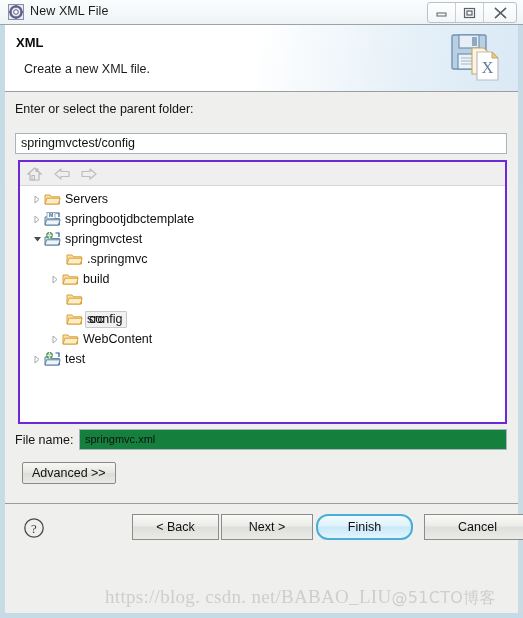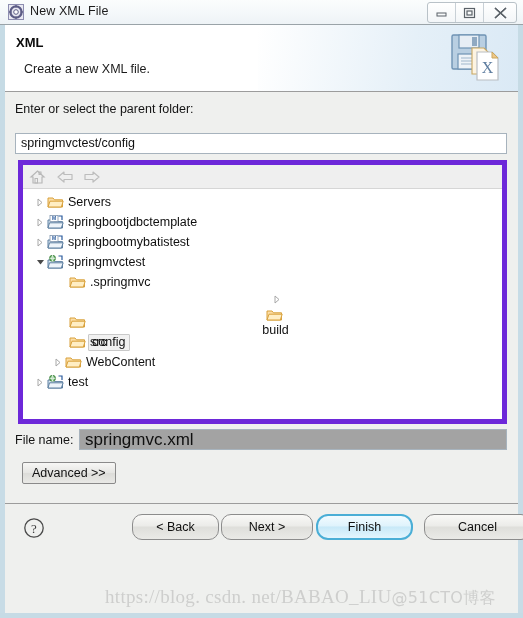--- a/index.html
+++ b/index.html
@@ -137,21 +137,21 @@
     overflow: hidden;
     white-space: nowrap;
   }
 
   
   .tree-panel {
     position: absolute;
     left: 13px; top: 68px;
     width: 489px; height: 264px;
     background: #ffffff;
-    border: 5px solid #6d28d9;
+    border: 2px solid #6d28d9;
     box-sizing: border-box;
     overflow: hidden;
   }
   .tree-toolbar {
     position: absolute;
     left: 0; top: 0;
     width: 100%; height: 24px;
     background: #efefef;
     border-bottom: 1px solid #d6d6d6;
     box-sizing: border-box;
@@ -205,24 +205,24 @@
   .lbl-filename {
     position: absolute;
     left: 10px; top: 341px;
     font-size: 12.5px;
     color: #141414;
   }
   .input-filename {
     position: absolute;
     left: 74px; top: 337px;
     width: 428px; height: 21px;
-    background: #a3a3a3;
+    background: #15803d;
     border: 1px solid #a7b3bd;
     box-sizing: border-box;
-    font-size: 17px;
+    font-size: 11px;
     color: #101010;
     line-height: 19px;
     padding-left: 5px;
     overflow: hidden;
     white-space: nowrap;
   }
 
   .btn-advanced {
     position: absolute;
     left: 17px; top: 370px;
@@ -250,21 +250,21 @@
     position: absolute;
     left: 18px; top: 13px;
     width: 22px; height: 22px;
   }
   .btn {
     position: absolute;
     top: 10px;
     height: 26px;
     background: linear-gradient(180deg,#f9f9f7 0%, #ebebe8 47%, #dededa 49%, #eaeae7 100%);
     border: 1px solid #8c8c8c;
-    border-radius: 10px;
+    border-radius: 0;
     font-size: 12.5px;
     color: #0f0f0f;
     display: flex; align-items: center; justify-content: center;
     box-sizing: border-box;
   }
   .btn-back   { left: 127px; width: 87px; }
   .btn-next   { left: 216px; width: 92px; }
   .btn-finish {
     left: 311px; width: 97px;
     background: linear-gradient(180deg,#f2fbff 0%, #dff3fc 45%, #c8e9f8 50%, #e3f5fd 100%);
@@ -412,37 +412,20 @@
               <path d="M1 5 L6 5 L7.5 6.6 L15.5 6.6 L15.5 13 L1 13 Z" fill="#d9e6f2" stroke="#5d7fa0" stroke-width="1"></path>
               <path d="M2.5 7.8 L16.2 7.8 L14.3 13 L1 13 Z" fill="#eef4fa" stroke="#5d7fa0" stroke-width="1"></path>
               <rect x="3" y="0.5" width="8" height="6" fill="#ffffff" stroke="#7f95ad" stroke-width="0.8"></rect>
               <text x="7" y="5.4" font-family="Liberation Sans, sans-serif" font-size="5" font-weight="bold" fill="#2a5a9c" text-anchor="middle">M</text>
               <path d="M11.5 1 L15 1 L15 5" fill="none" stroke="#2a5a9c" stroke-width="1.2"></path>
             </svg>
           </span>
           <span class="tree-label">springbootjdbctemplate</span>
         </div>
 
-        <div class="tree-row" style="padding-left:10px;">
-          <span class="tw">
-            <svg width="8" height="9" viewBox="0 0 8 9">
-                <path d="M2 1 L6 4.5 L2 8 Z" fill="none" stroke="#a8a8a8" stroke-width="1"></path>
-              </svg>
-          </span>
-          <span class="tree-ico">
-            <svg width="17" height="15" viewBox="0 0 17 15">
-              <path d="M1 5 L6 5 L7.5 6.6 L15.5 6.6 L15.5 13 L1 13 Z" fill="#d9e6f2" stroke="#5d7fa0" stroke-width="1"></path>
-              <path d="M2.5 7.8 L16.2 7.8 L14.3 13 L1 13 Z" fill="#eef4fa" stroke="#5d7fa0" stroke-width="1"></path>
-              <rect x="3" y="0.5" width="8" height="6" fill="#ffffff" stroke="#7f95ad" stroke-width="0.8"></rect>
-              <text x="7" y="5.4" font-family="Liberation Sans, sans-serif" font-size="5" font-weight="bold" fill="#2a5a9c" text-anchor="middle">M</text>
-              <path d="M11.5 1 L15 1 L15 5" fill="none" stroke="#2a5a9c" stroke-width="1.2"></path>
-            </svg>
-          </span>
-          <span class="tree-label">springbootmybatistest</span>
-        </div>
 
         <div class="tree-row" style="padding-left:10px;">
           <span class="tw">
             <svg width="9" height="8" viewBox="0 0 9 8">
                 <path d="M1 2 L8 2 L4.5 6.5 Z" fill="#4a4a4a"></path>
               </svg>
           </span>
           <span class="tree-ico">
             <svg width="17" height="15" viewBox="0 0 17 15">
               <path d="M1 5 L6 5 L7.5 6.6 L15.5 6.6 L15.5 13 L1 13 Z" fill="#d9e6f2" stroke="#5d7fa0" stroke-width="1"></path>
@@ -458,21 +441,21 @@
         <div class="tree-row" style="padding-left:46px;">
           <span class="tree-ico">
             <svg width="17" height="14" viewBox="0 0 17 14">
               <path d="M1 3 L6 3 L7.5 4.8 L15.5 4.8 L15.5 12 L1 12 Z" fill="#fcdda4" stroke="#d8a13c" stroke-width="1"></path>
               <path d="M3 6.2 L16.2 6.2 L14.3 12 L1 12 Z" fill="#ffeec4" stroke="#d8a13c" stroke-width="1"></path>
             </svg>
           </span>
           <span class="tree-label">.springmvc</span>
         </div>
 
-        <div class="tree-row" style="padding-left:28px;flex-direction:column;">
+        <div class="tree-row" style="padding-left:28px;">
           <span class="tw">
             <svg width="8" height="9" viewBox="0 0 8 9">
                 <path d="M2 1 L6 4.5 L2 8 Z" fill="none" stroke="#a8a8a8" stroke-width="1"></path>
               </svg>
           </span>
           <span class="tree-ico">
             <svg width="17" height="14" viewBox="0 0 17 14">
               <path d="M1 3 L6 3 L7.5 4.8 L15.5 4.8 L15.5 12 L1 12 Z" fill="#fcdda4" stroke="#d8a13c" stroke-width="1"></path>
               <path d="M3 6.2 L16.2 6.2 L14.3 12 L1 12 Z" fill="#ffeec4" stroke="#d8a13c" stroke-width="1"></path>
             </svg>

